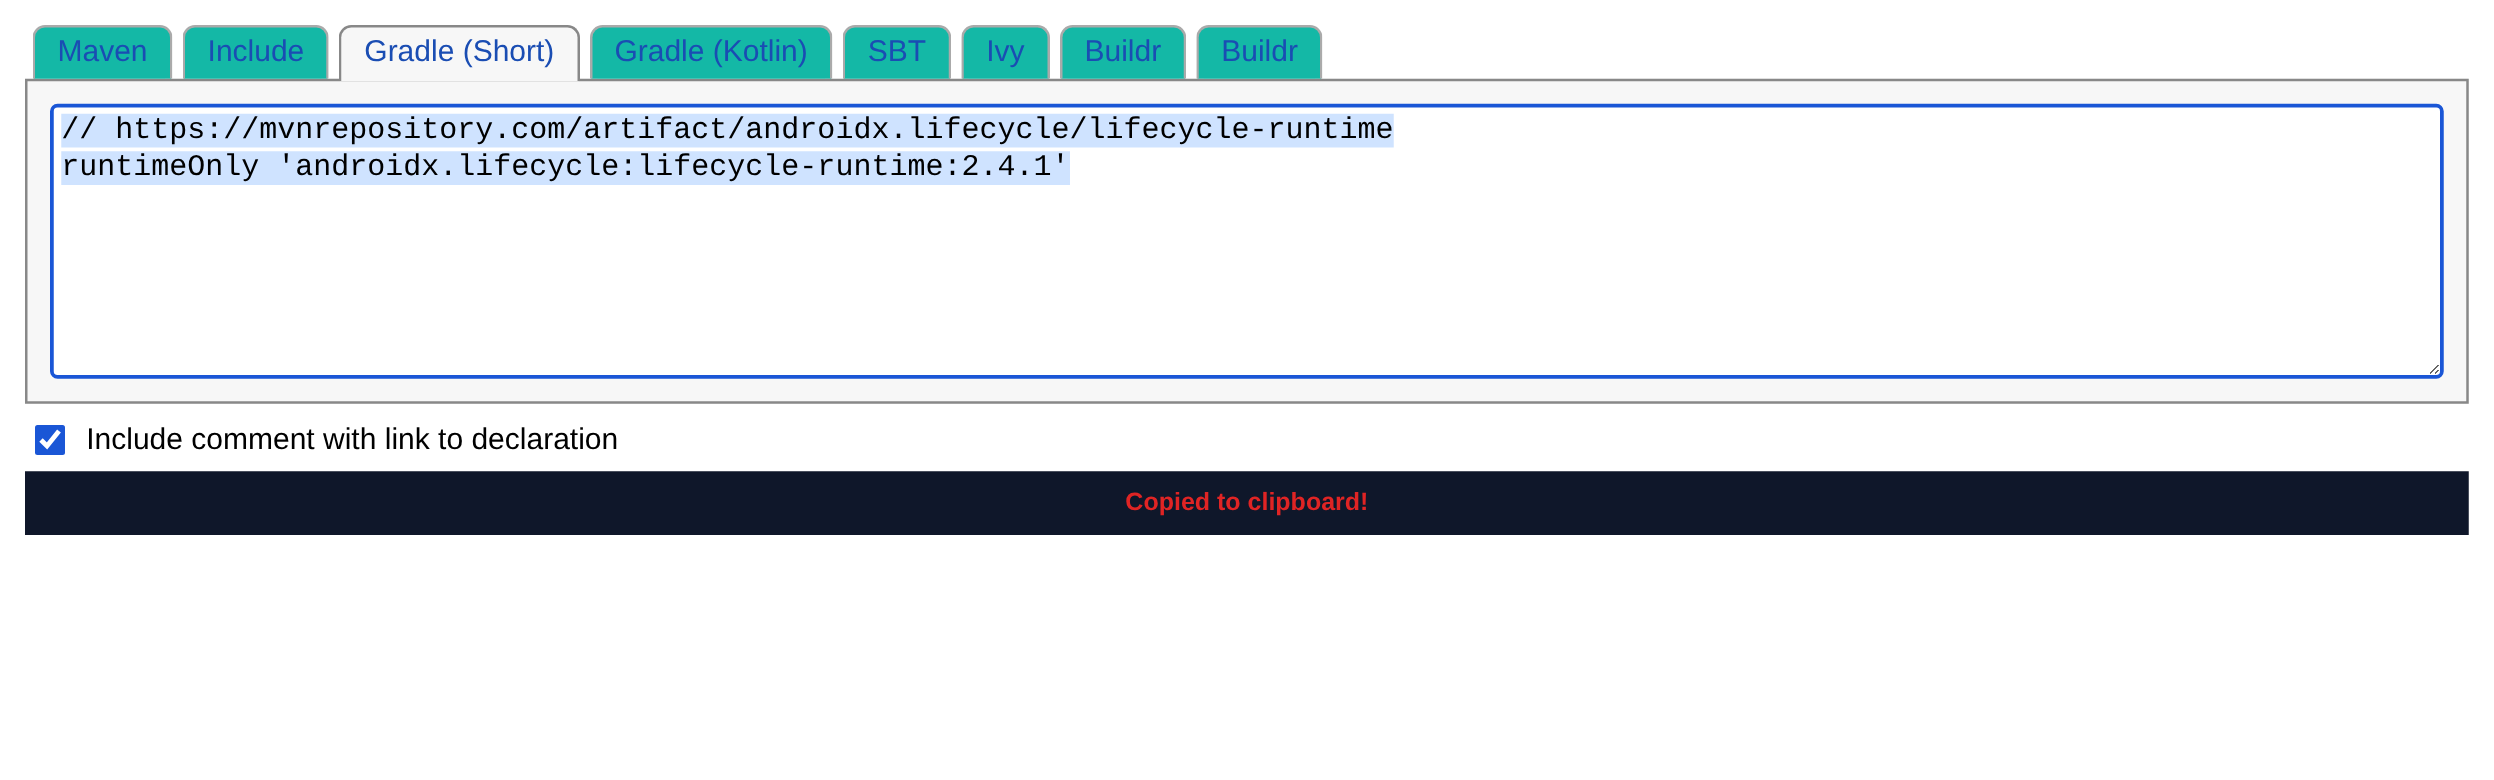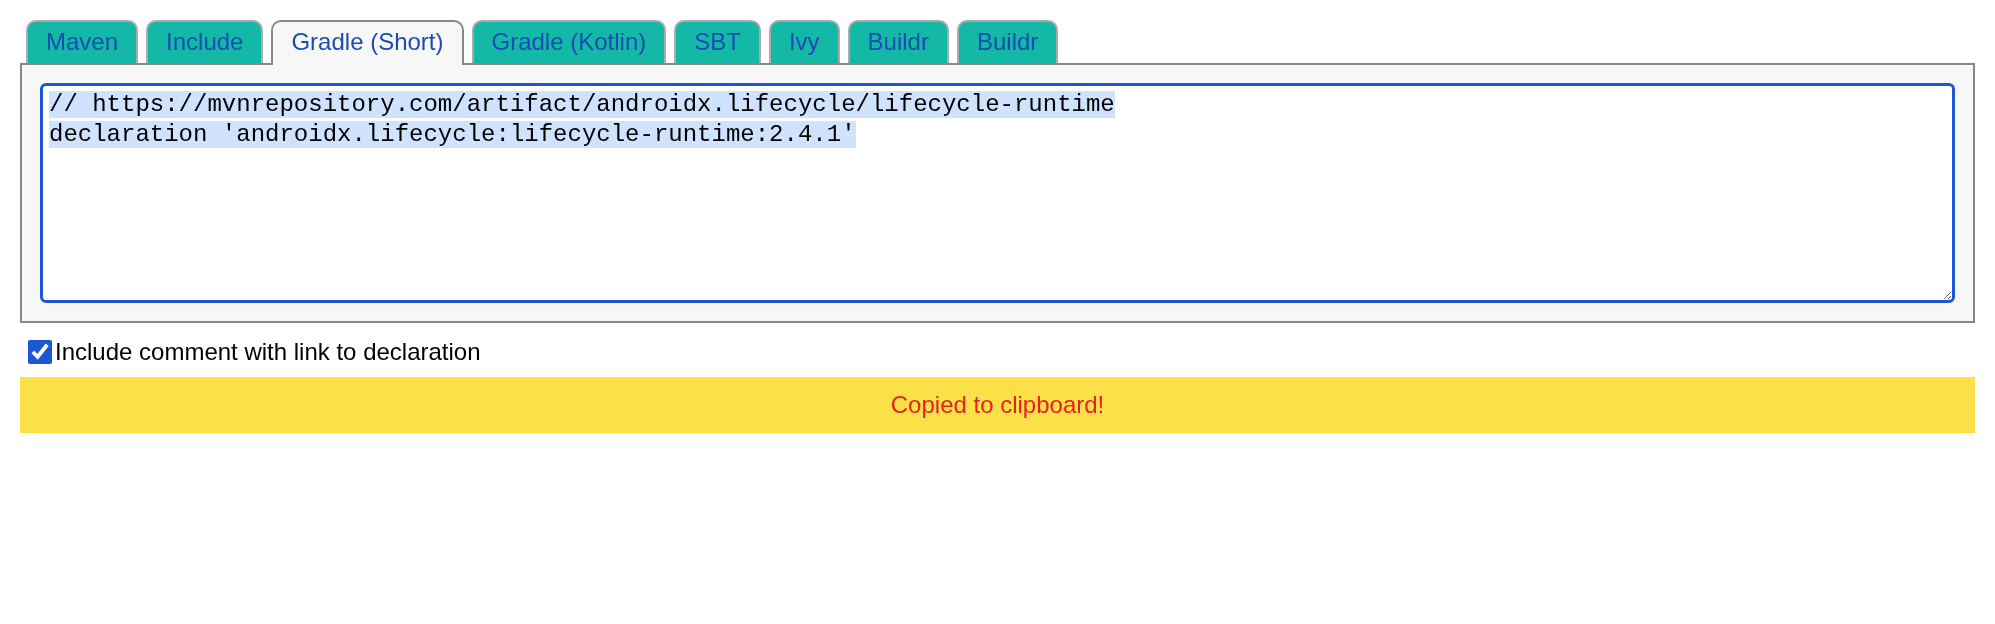--- a/index.html
+++ b/index.html
@@ -60,34 +60,35 @@
     outline: none;
     white-space: pre;
     overflow: auto;
   }
   .code-area .hl {
     background: #cfe3ff;
   }
   .comment-row {
     display: flex;
     align-items: center;
+    gap: 14px;
     padding: 14px 4px 10px 4px;
     font-size: 24px;
   }
   .comment-row input[type="checkbox"] {
     width: 24px;
     height: 24px;
     accent-color: #1a56d6;
   }
   .copied-banner {
-    background: #fde047;
+    background: #0f172a;
     color: #e02424;
     text-align: center;
-    font-weight: normal;
-    font-size: 24px;
+    font-weight: bold;
+    font-size: 20px;
     padding: 14px 0;
   }
 </style>
 </head>
 <body>
 
 <div class="widget">
 
   <div class="tabs">
     <div class="tab"><span>Maven</span></div>
@@ -95,21 +96,21 @@
     <div class="tab active"><span>Gradle (Short)</span></div>
     <div class="tab"><span>Gradle (Kotlin)</span></div>
     <div class="tab"><span>SBT</span></div>
     <div class="tab"><span>Ivy</span></div>
     <div class="tab"><span>Buildr</span></div>
     <div class="tab"><span>Buildr</span></div>
   </div>
 
   <div class="panel">
     <div class="code-area" contenteditable="false" style=""><span class="hl">// https://mvnrepository.com/artifact/androidx.lifecycle/lifecycle-runtime</span>
-<span class="hl">declaration 'androidx.lifecycle:lifecycle-runtime:2.4.1'</span></div>
+<span class="hl">runtimeOnly 'androidx.lifecycle:lifecycle-runtime:2.4.1'</span></div>
   </div>
 
   <div class="comment-row">
     <input type="checkbox" checked="" style="">
     <span>Include comment with link to declaration</span>
   </div>
 
   <div class="copied-banner">
     <span>Copied to clipboard!</span>
   </div>

